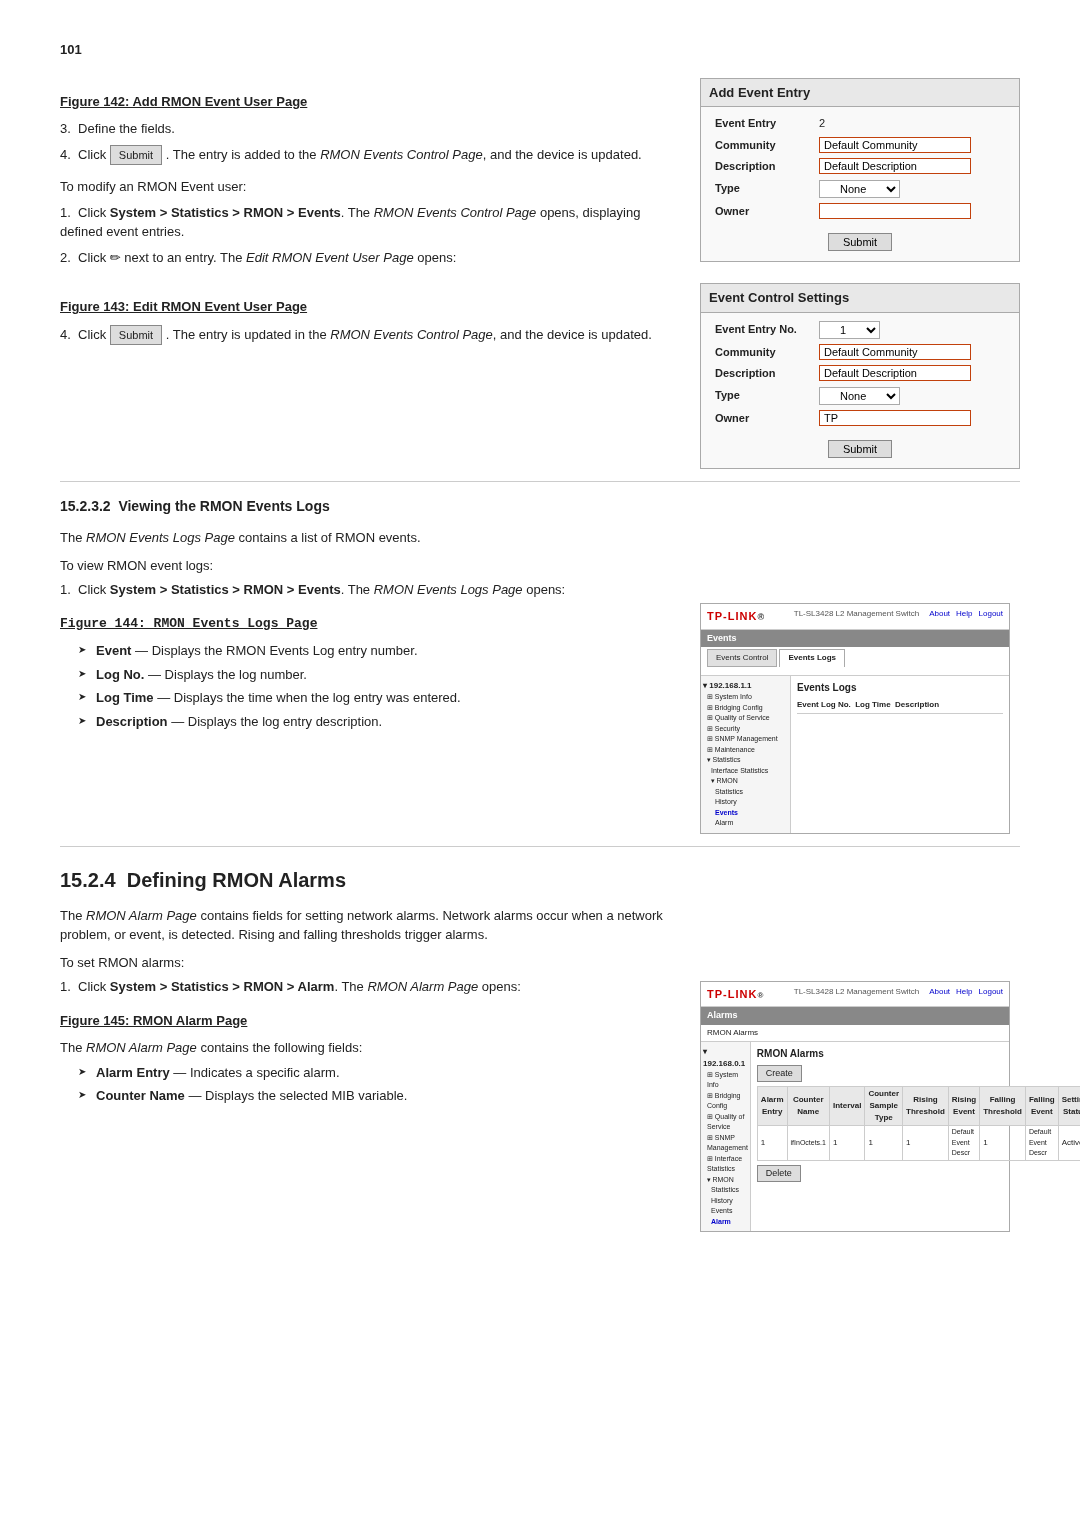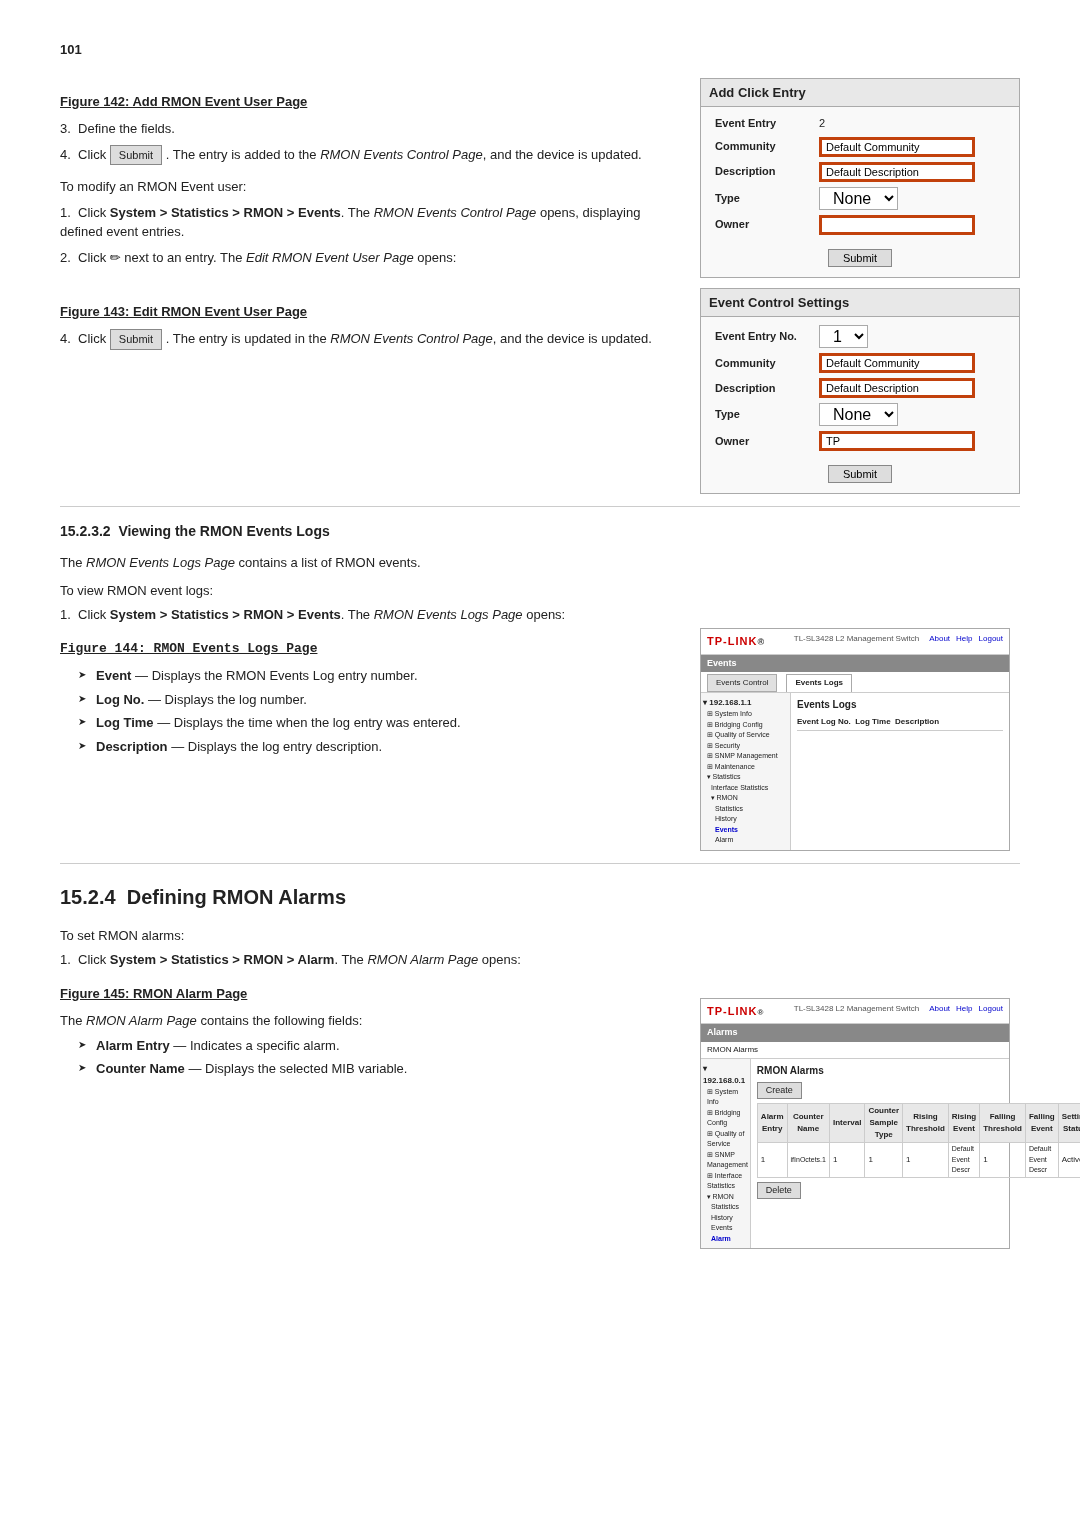--- a/index.html
+++ b/index.html
@@ -56,30 +56,30 @@
     }
     .form-label {
       font-weight: bold;
       min-width: 90px;
       font-size: 11px;
     }
     .form-value {
       font-size: 11px;
     }
     .form-input {
-      border: 3px solid #c2410c;
+      border: 1px solid #c2410c;
       padding: 1px 4px;
       font-size: 11px;
       background: #fff;
       min-width: 130px;
     }
     .form-select {
       border: 1px solid #aaa;
-      padding: 1px 9px;
-      font-size: 16px;
+      padding: 1px 16px;
+      font-size: 11px;
       background: #fff;
     }
     .submit-btn {
       border: 1px solid #888;
       background: #ddd;
       padding: 2px 14px;
       font-size: 11px;
       cursor: pointer;
       margin-top: 6px;
     }
@@ -238,21 +238,21 @@
     <div style="margin-top:12px;">To modify an RMON Event user:</div>
     <div class="numbered-item" style="margin-top:6px;">
       <span>1.&nbsp;&nbsp;Click <strong>System &gt; Statistics &gt; RMON &gt; Events</strong>. The <em>RMON Events Control Page</em> opens, displaying defined event entries.</span>
     </div>
     <div class="numbered-item" style="margin-top:4px;">
       <span>2.&nbsp;&nbsp;Click <span class="pencil-icon">✏</span> next to an entry. The <em>Edit RMON Event User Page</em> opens:</span>
     </div>
   </div>
   <div class="right-col">
     <div class="panel">
-      <div class="panel-title">Add Click Entry</div>
+      <div class="panel-title">Add Event Entry</div>
       <div class="form-row">
         <span class="form-label">Event Entry</span>
         <span class="form-value">2</span>
       </div>
       <div class="form-row">
         <span class="form-label">Community</span>
         <input class="form-input" value="Default Community" readonly="" style="">
       </div>
       <div class="form-row">
         <span class="form-label">Description</span>
@@ -349,21 +349,21 @@
           <div class="tplink-logo">TP-LINK<span>®</span></div>
         </div>
         <div style="flex:1; text-align:right; font-size:8px; color:#555;">TL-SL3428 L2 Management Switch</div>
         <div style="font-size:8px; margin-left:10px; display:flex; gap:6px;">
           <span style="color:#00c; cursor:pointer;">About</span>
           <span style="color:#00c; cursor:pointer;">Help</span>
           <span style="color:#00c; cursor:pointer;">Logout</span>
         </div>
       </div>
       <div style="background:#888; color:#fff; padding:2px 6px; font-size:9px; font-weight:bold;">Events</div>
-      <div style="display:flex; gap:9px; padding:2px 6px 0 6px; border-bottom:1px solid #ccc;">
+      <div style="display:flex; gap:2px; padding:2px 6px 8px 6px; border-bottom:1px solid #ccc;">
         <div style="padding:2px 8px; border:1px solid #aaa; background:#e0e0e0; font-size:8px; cursor:pointer;">Events Control</div>
         <div style="padding:2px 8px; border:1px solid #aaa; background:#fff; border-bottom:none; font-size:8px; font-weight:bold; cursor:pointer;">Events Logs</div>
       </div>
       <div class="tplink-body">
         <div class="tplink-sidebar">
           <div style="font-weight:bold; font-size:8px;">▾ 192.168.1.1</div>
           <div style="padding-left:4px; font-size:7px;">⊞ System Info</div>
           <div style="padding-left:4px; font-size:7px;">⊞ Bridging Config</div>
           <div style="padding-left:4px; font-size:7px;">⊞ Quality of Service</div>
           <div style="padding-left:4px; font-size:7px;">⊞ Security</div>
@@ -387,20 +387,21 @@
 </div>
 
 <hr class="divider-line">
 
 <div class="section-heading">
   <span>15.2.4</span>&nbsp;&nbsp;<span>Defining RMON Alarms</span>
 </div>
 
 <div class="two-col" style="align-items: flex-start;">
   <div class="left-col">
+    <p>The <em>RMON Alarm Page</em> contains fields for setting network alarms. Network alarms occur when a network problem, or event, is detected. Rising and falling thresholds trigger alarms.</p>
     <p style="margin-top:8px;">To set RMON alarms:</p>
     <div class="numbered-item" style="margin-top:4px;">
       <span>1.&nbsp;&nbsp;Click <strong>System &gt; Statistics &gt; RMON &gt; Alarm</strong>. The <em>RMON Alarm Page</em> opens:</span>
     </div>
 
     <div class="figure-title" style="margin-top:14px;">Figure 145: RMON Alarm Page</div>
 
     <p style="margin-top:6px;">The <em>RMON Alarm Page</em> contains the following fields:</p>
     <ul class="bullet-list">
       <li><strong>Alarm Entry</strong> — Indicates a specific alarm.</li>

